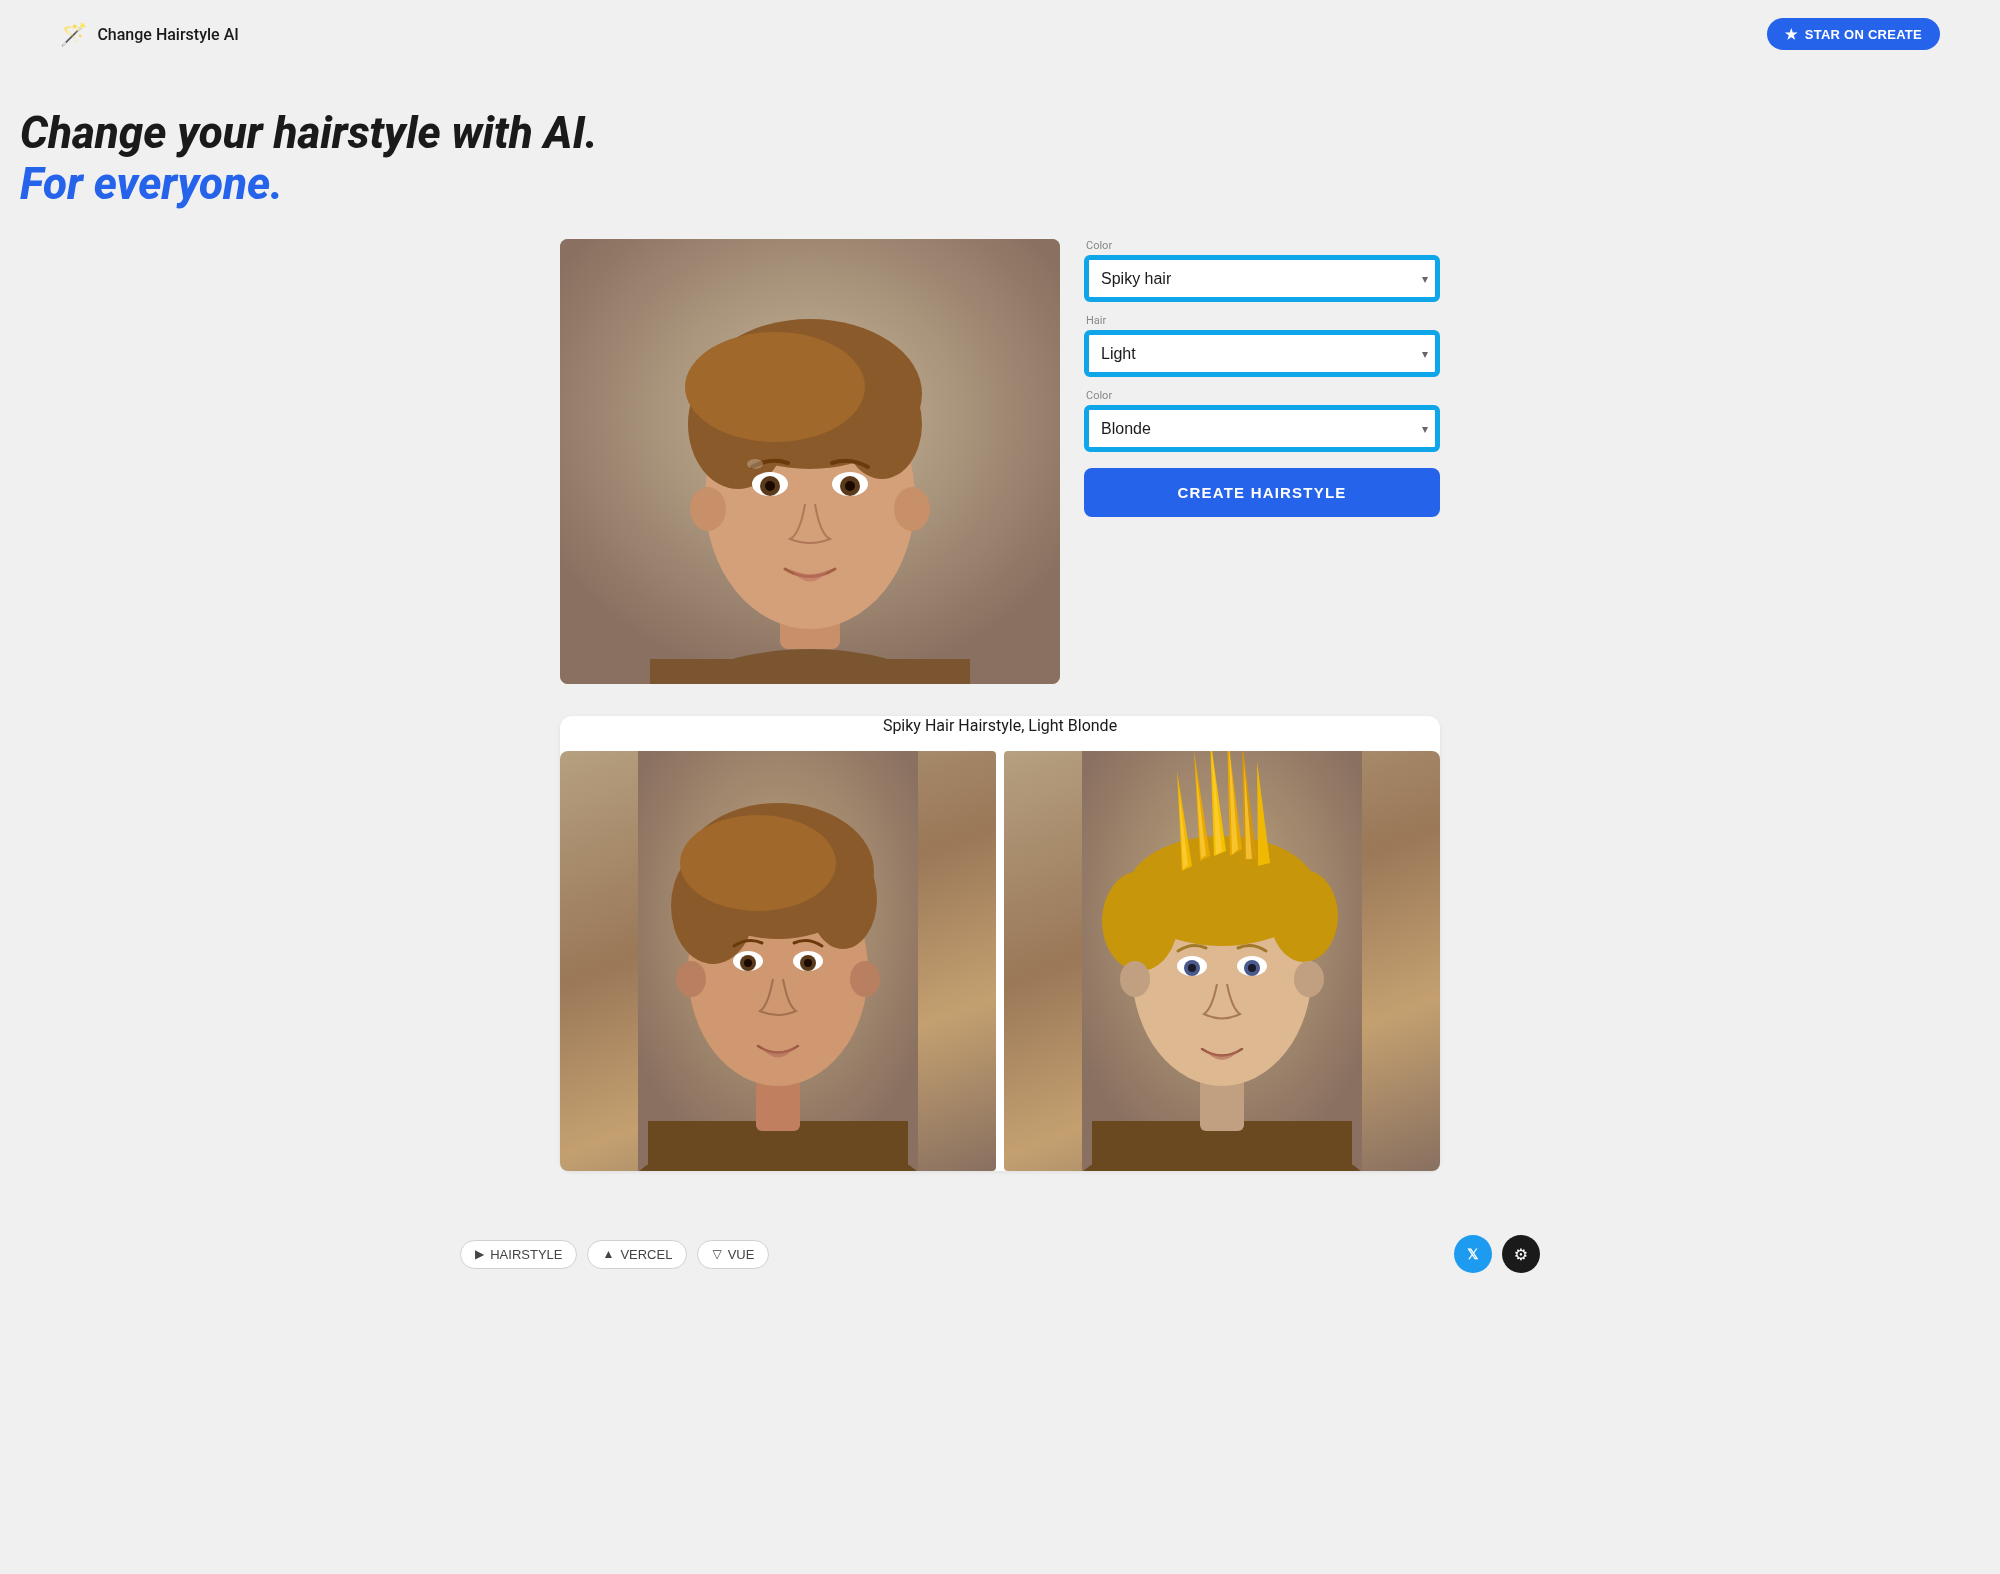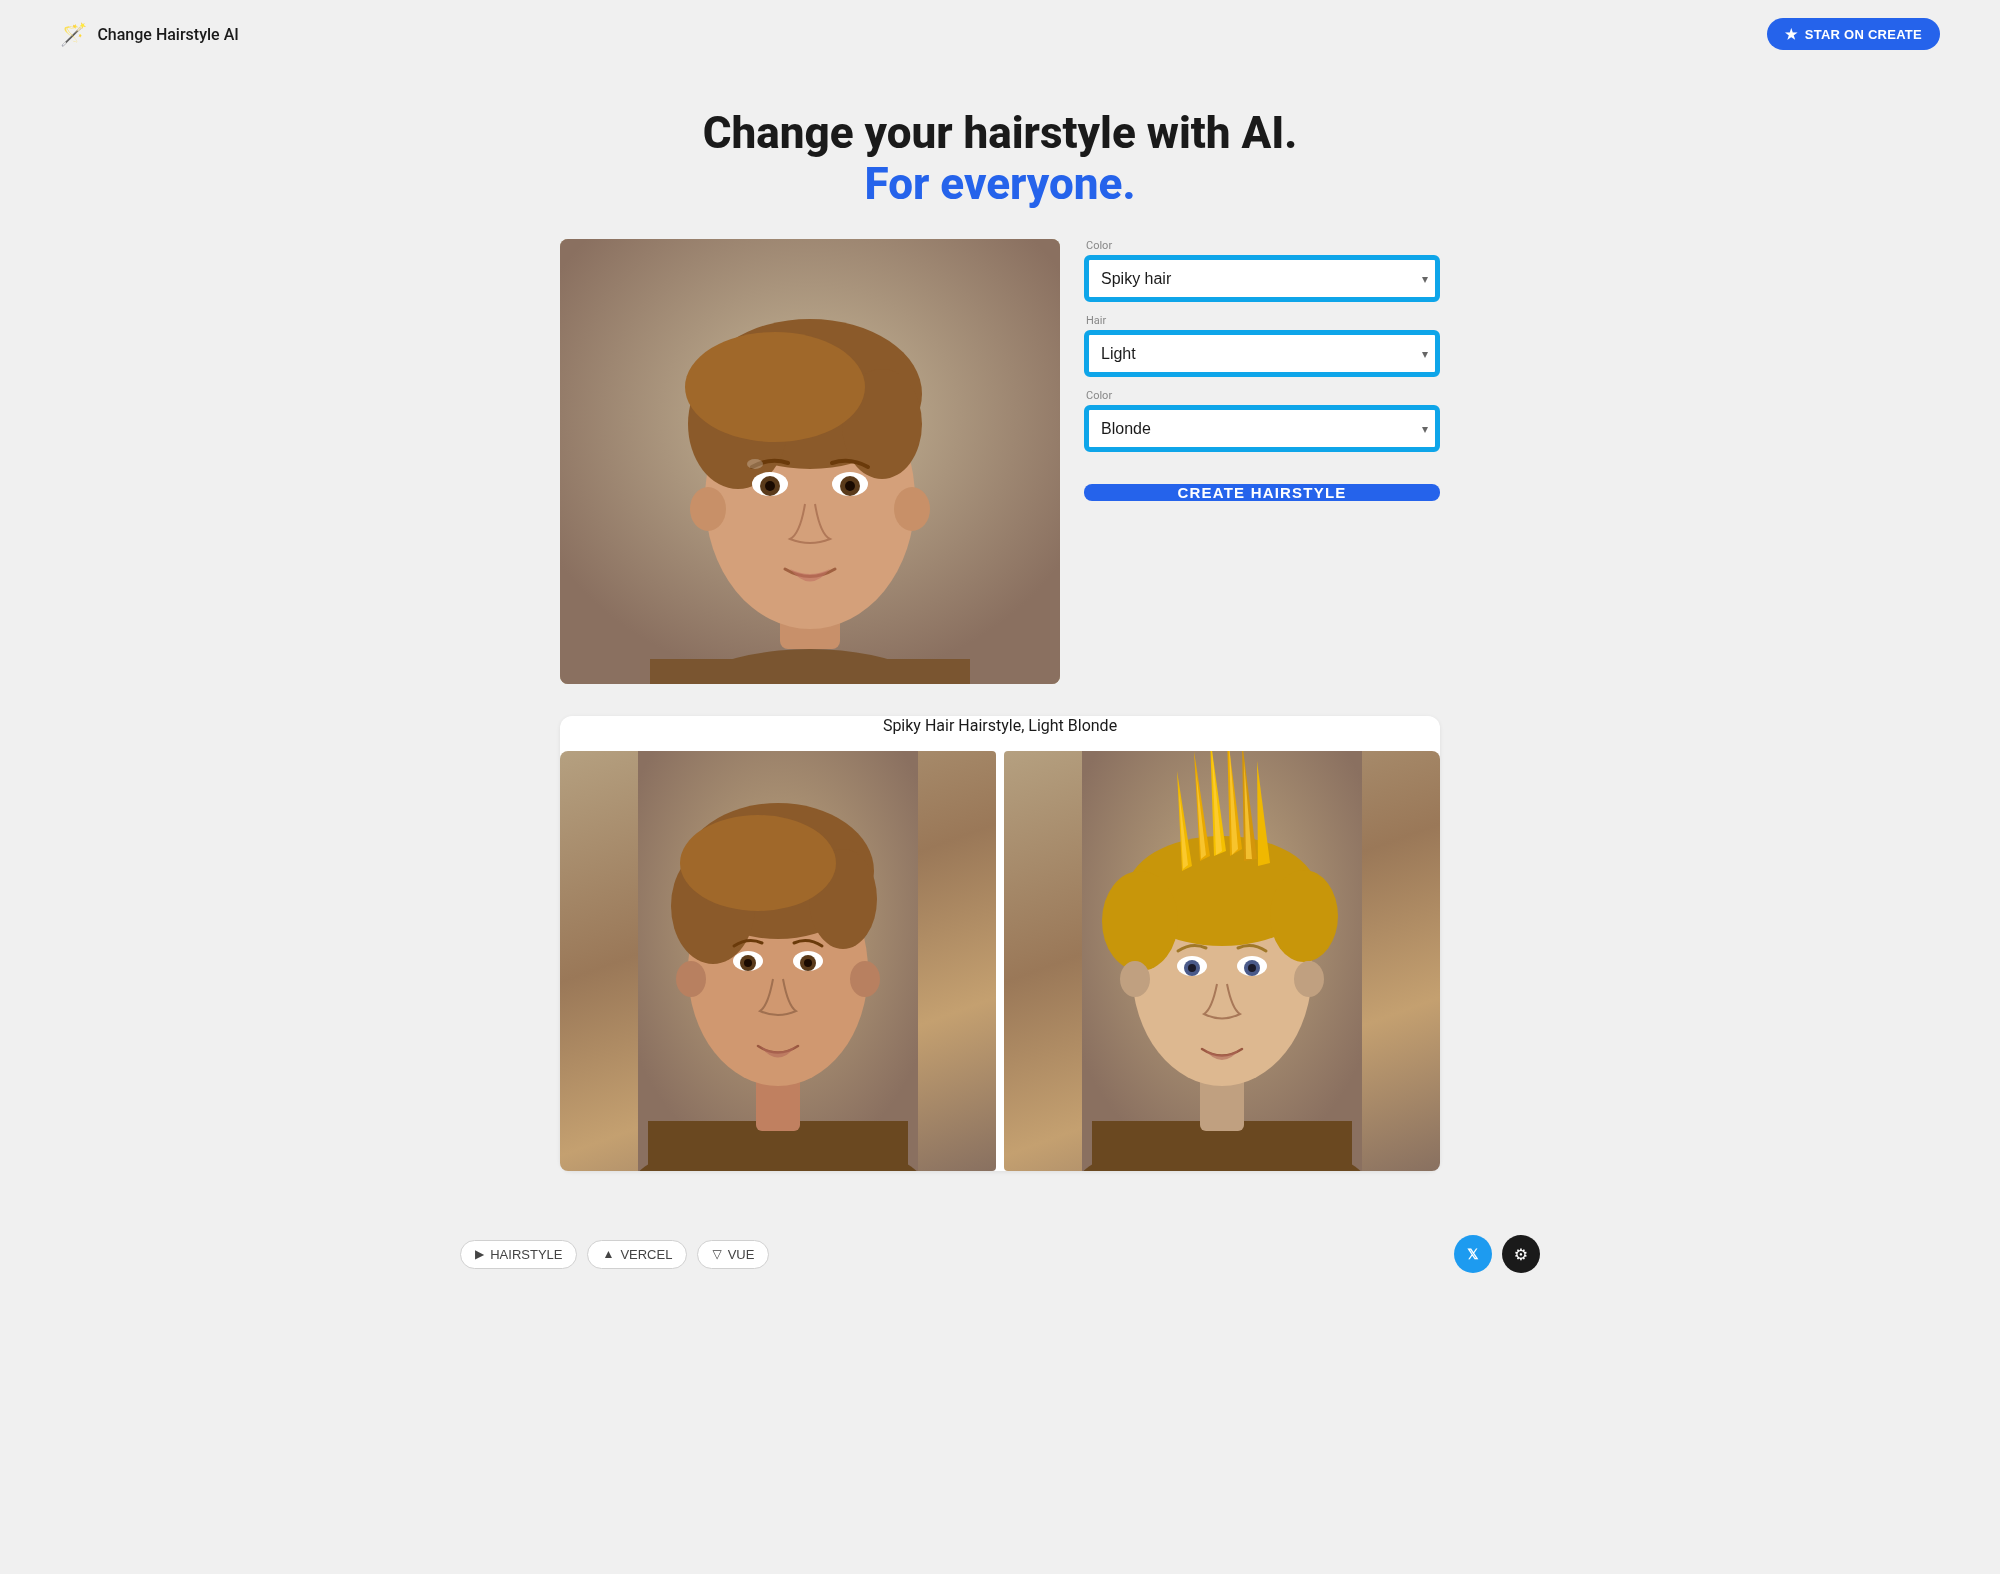--- a/index.html
+++ b/index.html
@@ -40,22 +40,23 @@
       padding: 8px 18px;
       font-size: 13px;
       font-weight: 600;
       cursor: pointer;
       letter-spacing: 0.02em;
     }
     .github-btn .star-icon { font-size: 14px; }
 
     
     .hero {
-      text-align: center;
+      text-align: left;
       padding: 40px 20px 30px;
+      font-style: italic;
     }
     .hero-title {
       font-size: 44px;
       font-weight: 800;
       color: #1a1a1a;
       line-height: 1.15;
     }
     .hero-subtitle {
       font-size: 44px;
       font-weight: 800;
@@ -126,26 +127,27 @@
       transform: translateY(-50%);
       pointer-events: none;
       color: #666;
       font-size: 12px;
     }
     .create-btn {
       background: #2563eb;
       color: #fff;
       border: none;
       border-radius: 8px;
+      padding: 16px;
       font-size: 15px;
       font-weight: 700;
       letter-spacing: 0.08em;
       cursor: pointer;
       width: 100%;
-      margin-top: 20px;
+      margin-top: 4px;
     }
 
     
     .result-section {
       background: #fff;
       border-radius: 12px;
       box-shadow: 0 1px 4px rgba(0,0,0,0.08);
     }
     .result-title {
       text-align: center;

